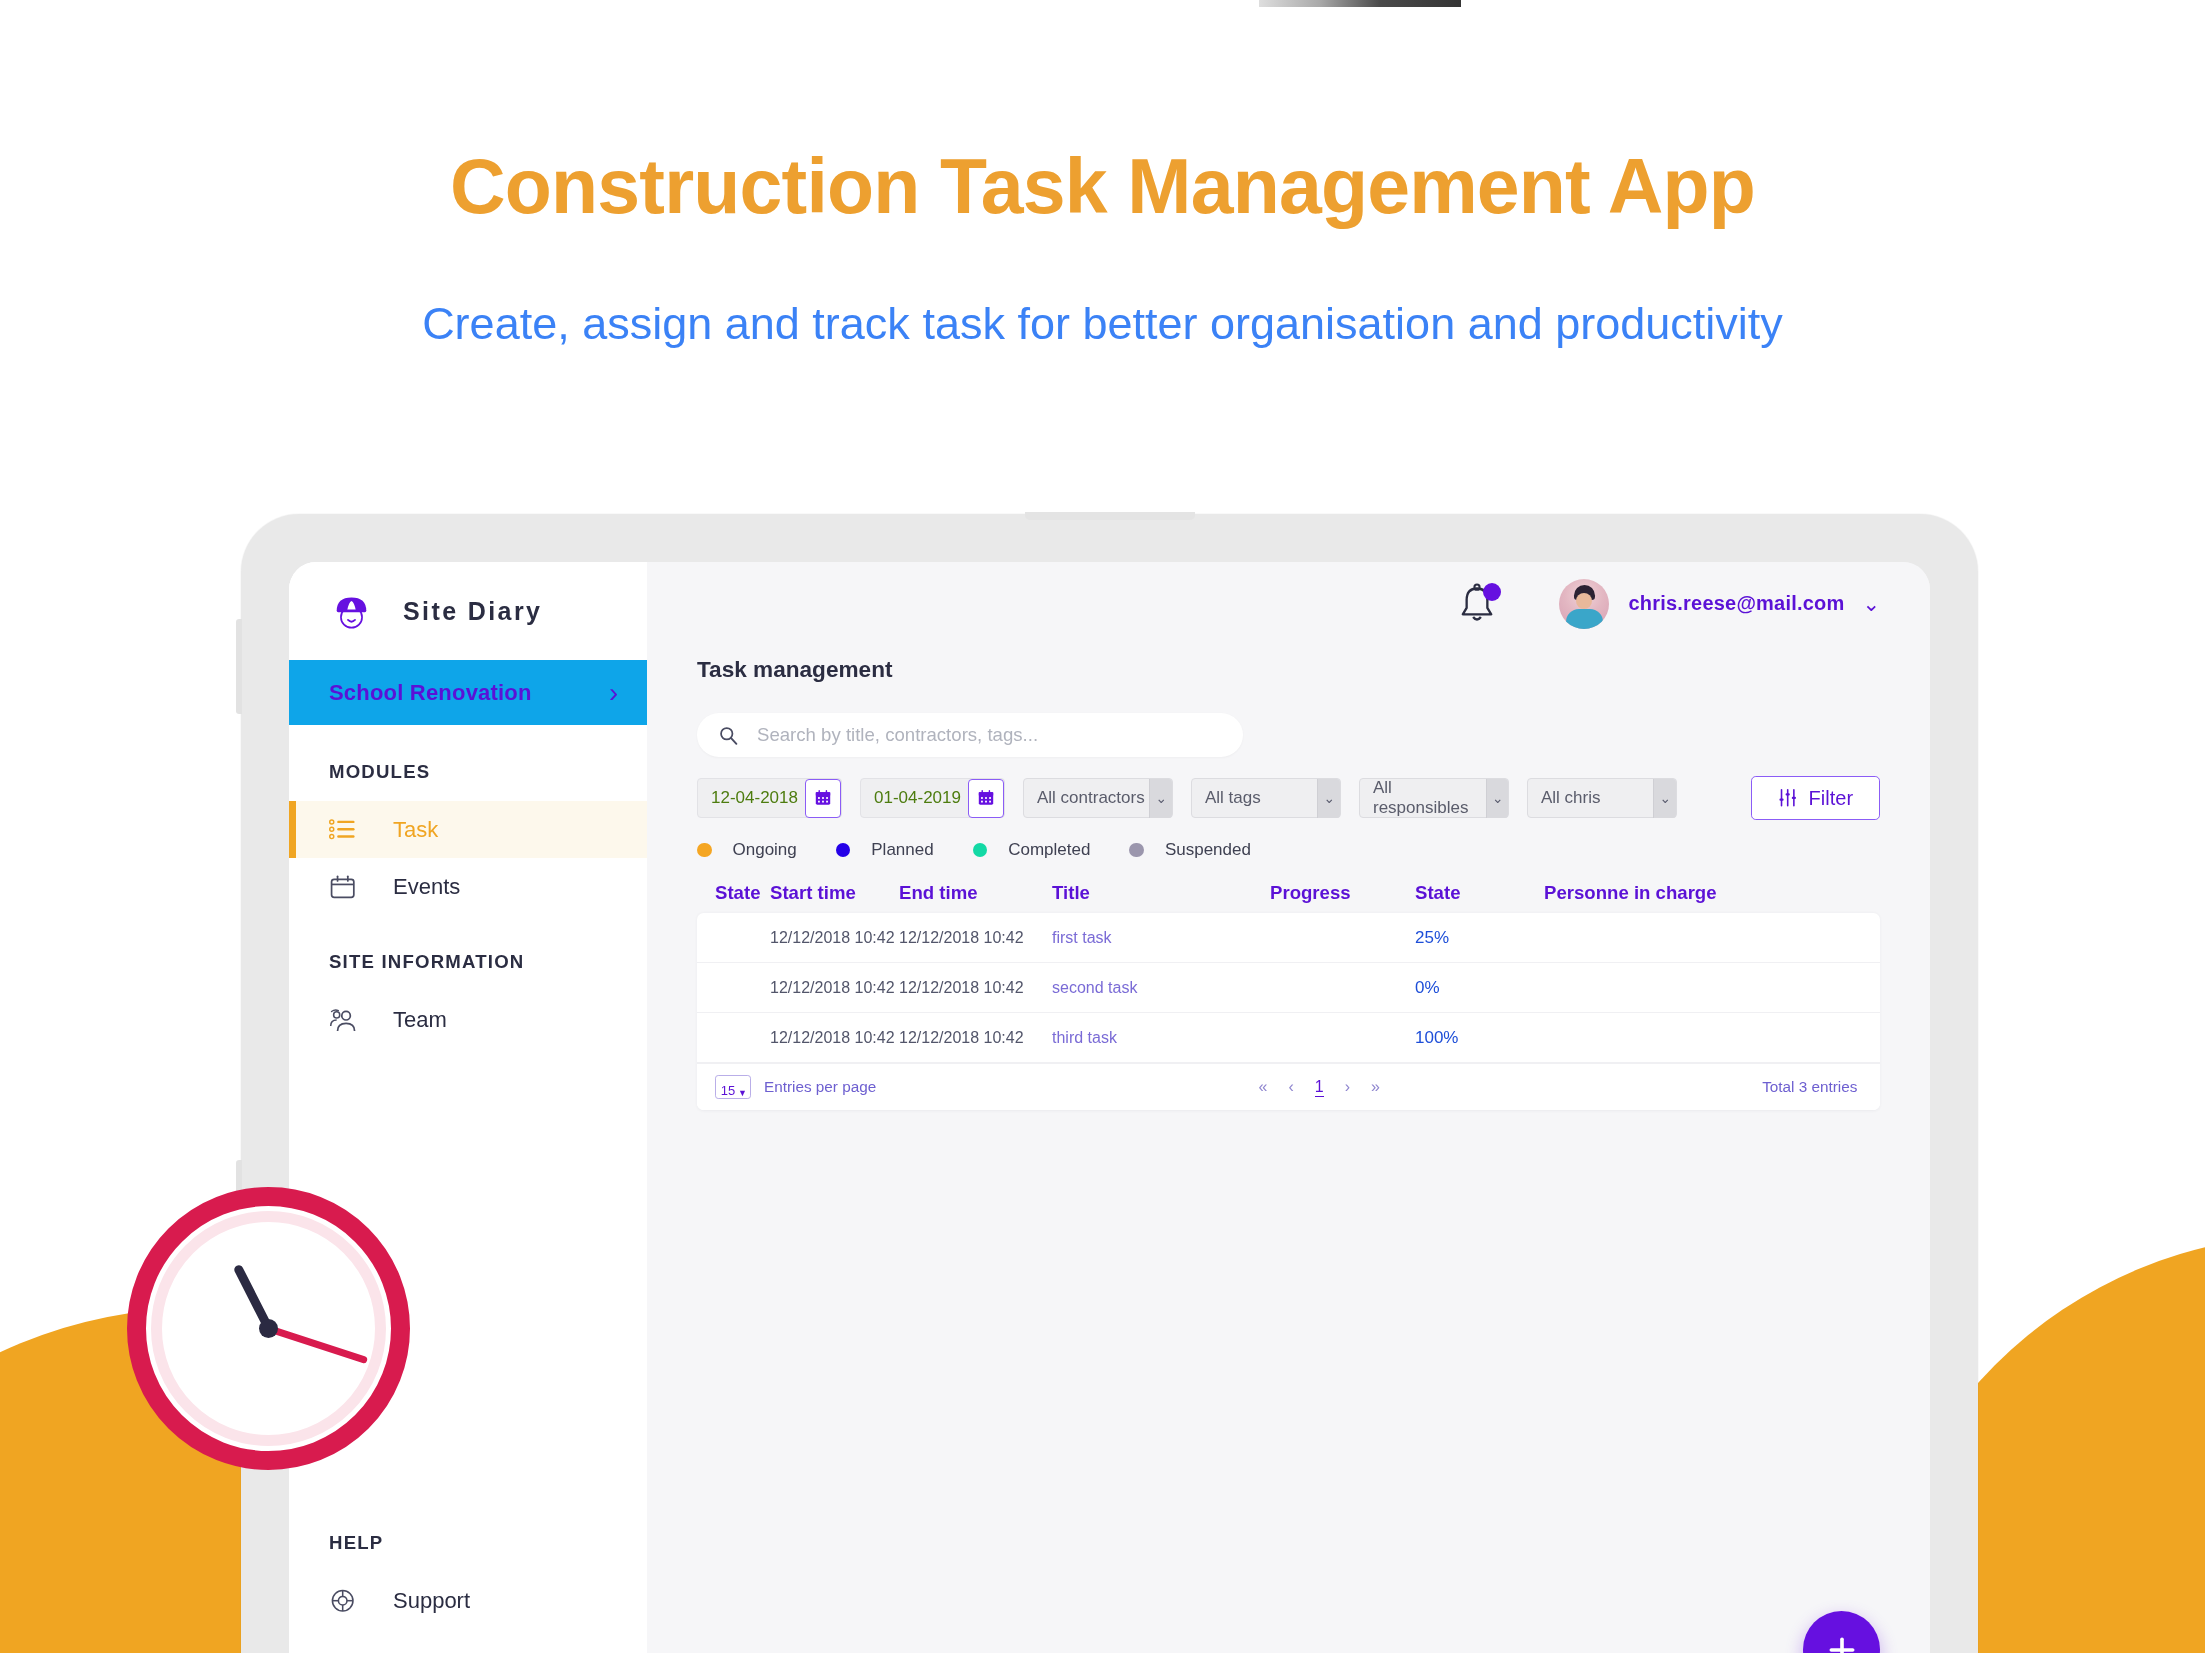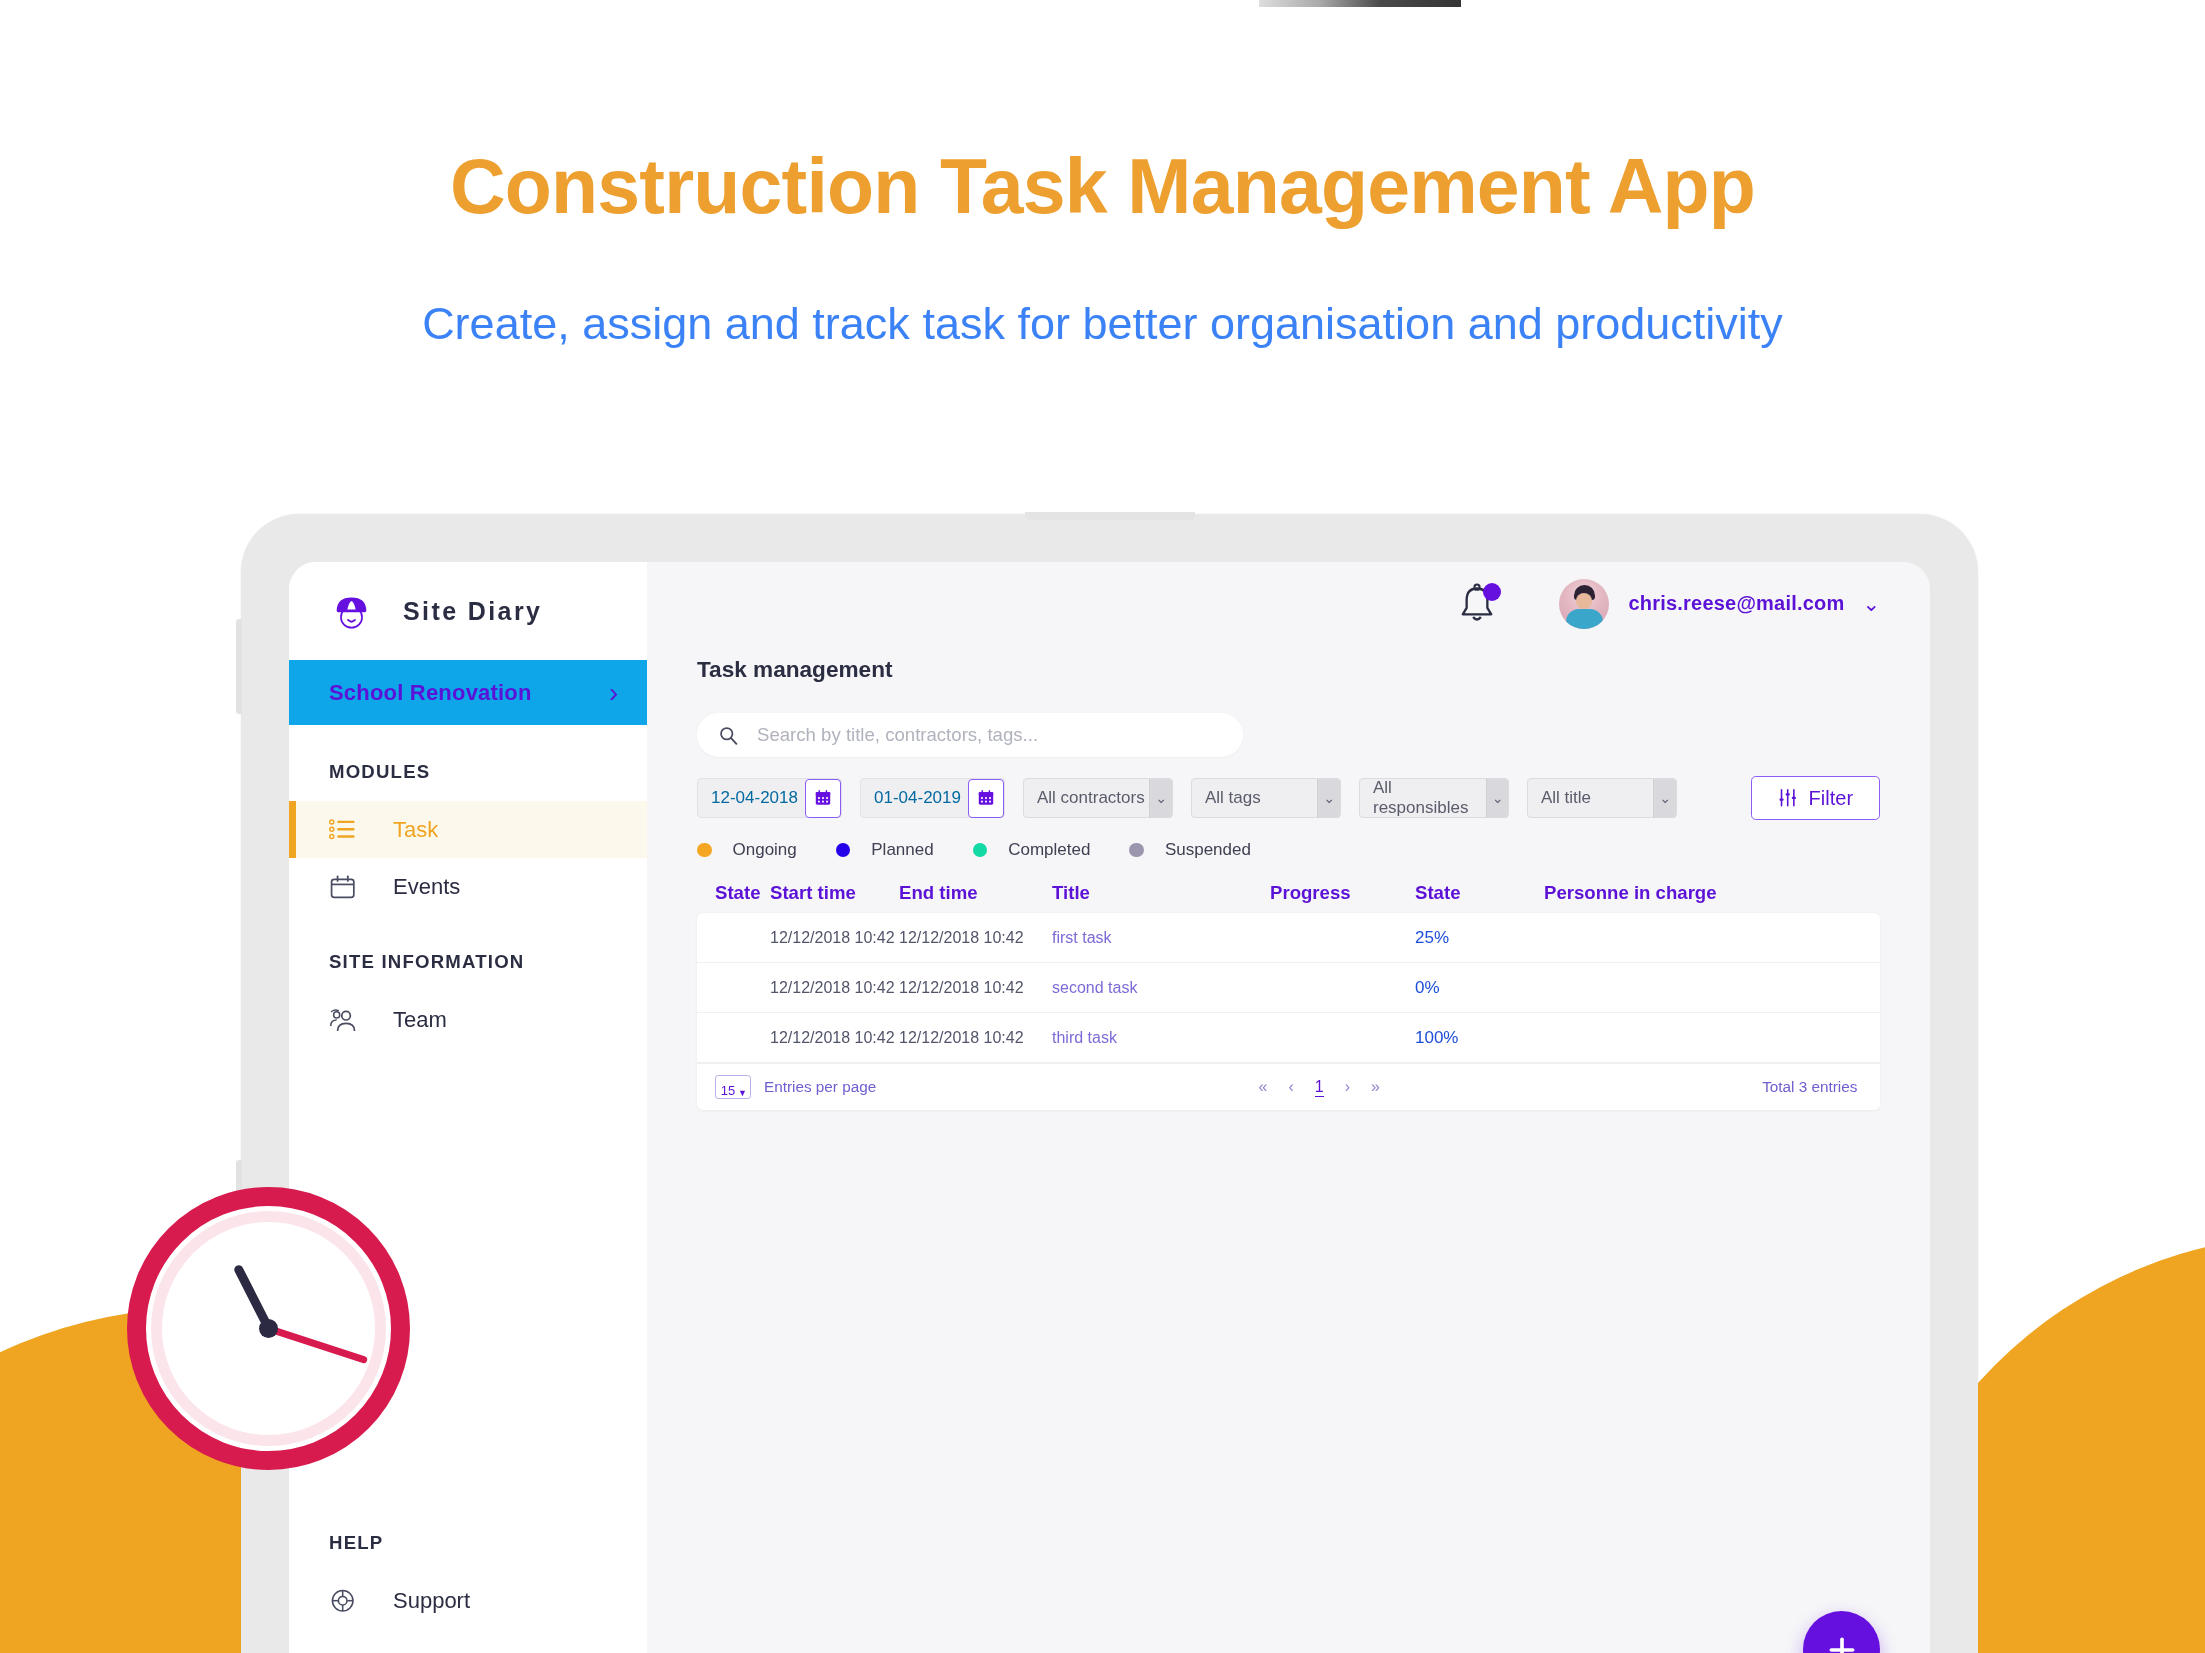--- a/index.html
+++ b/index.html
@@ -148,21 +148,21 @@
   .search-ph{ font-size:18.6px; color:#b0b3bd; }
 
   
   .filters{
     position:absolute; left:50px; top:216px; right:50px; height:40px;
     display:flex; align-items:center; gap:18px;
   }
   .date-field{
     width:145px; height:40px; background:#efeff1; border-radius:4px;
     display:flex; align-items:center; justify-content:space-between;
-    padding-left:13px; font-size:17px; color:#0369a1;
+    padding-left:13px; font-size:17px; color:#4d7c0f;
     border:0.8px solid #e2e2e6;
   }
   .cal-btn{
     width:36px; height:39px; background:#fff; border:1.2px solid #8b5cf6;
     border-radius:4px; display:flex; align-items:center; justify-content:center;
     margin-right:0;
   }
   .select-field{
     width:150px; height:40px; background:#efeff1; border:0.8px solid #dcdce0;
     border-radius:4px; display:flex; align-items:center;
@@ -462,21 +462,21 @@
             <span>All tags</span>
             <span class="select-arrow">⌄</span>
           </div>
 
           <div class="select-field">
             <span>All responsibles</span>
             <span class="select-arrow">⌄</span>
           </div>
 
           <div class="select-field">
-            <span>All title</span>
+            <span>All chris</span>
             <span class="select-arrow">⌄</span>
           </div>
 
           <div class="filter-btn">
             <svg viewBox="0 0 22 22" width="19.4" height="19.4">
               <g stroke="#5b11d6" stroke-width="1.8" stroke-linecap="round">
                 <line x1="4" y1="2" x2="4" y2="20"></line>
                 <line x1="11" y1="2" x2="11" y2="20"></line>
                 <line x1="18" y1="2" x2="18" y2="20"></line>
               </g>

